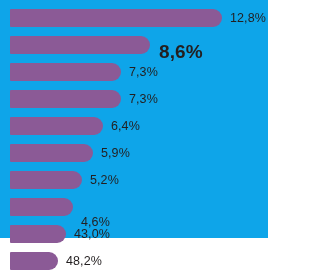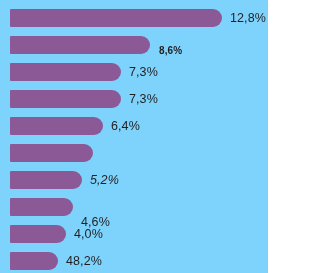--- a/index.html
+++ b/index.html
@@ -9,22 +9,22 @@
   body {
     width: 268px;
     height: 273px;
     background: #ffffff;
     font-family: "Liberation Sans", sans-serif;
     overflow: hidden;
   }
   #chart {
     position: relative;
     width: 268px;
-    height: 273px;
-    background: #7dd3fc;
+    height: 238px;
+    background: #0ea5e9;
     box-sizing: border-box;
     padding-top: 9px;
     text-align: center;
   }
   .bar-row {
     position: relative;
     height: 18px;
     margin-bottom: 9px;
     display: flex;
     align-items: center;
@@ -48,21 +48,21 @@
     margin-left: 8px;
     font-size: 12.5px;
     color: #231f20;
     white-space: nowrap;
     letter-spacing: 0.1px;
     line-height: 1;
   }
   .bar-label.bold {
     font-weight: bold;
     margin-left: 9px;
-    font-size: 10px;
+    font-size: 19px;
     margin-top: 12px;
   }
 </style>
 </head>
 <body>
 
 <div id="chart">
     <div class="bar-row">
       <div class="bar-track">
         <div class="bar" style="width: 212px; background: rgb(139, 90, 150);"></div>
@@ -89,38 +89,39 @@
     </div>
     <div class="bar-row">
       <div class="bar-track">
         <div class="bar" style="width: 93px; background: rgb(139, 90, 150);"></div>
         <span class="bar-label" style="color: rgb(35, 31, 32);">6,4%</span>
       </div>
     </div>
     <div class="bar-row">
       <div class="bar-track">
         <div class="bar" style="width: 83px; background: rgb(139, 90, 150);"></div>
+        <span class="bar-label" style="color: rgb(35, 31, 32);">5,9%</span>
       </div>
     </div>
     <div class="bar-row">
       <div class="bar-track">
         <div class="bar" style="width: 72px; background: rgb(139, 90, 150);"></div>
-        <span class="bar-label" style="color: rgb(35, 31, 32); font-style: italic;">5,2%</span>
+        <span class="bar-label" style="color: rgb(35, 31, 32);">5,2%</span>
       </div>
     </div>
     <div class="bar-row">
       <div class="bar-track">
         <div class="bar" style="width: 63px; background: rgb(139, 90, 150);"></div>
         <span class="bar-label" style="color: rgb(35, 31, 32); margin-top: 31px;">4,6%</span>
       </div>
     </div>
     <div class="bar-row">
       <div class="bar-track">
         <div class="bar" style="width: 56px; background: rgb(139, 90, 150);"></div>
-        <span class="bar-label" style="color: rgb(35, 31, 32);">4,0%</span>
+        <span class="bar-label" style="color: rgb(35, 31, 32);">43,0%</span>
       </div>
     </div>
     <div class="bar-row">
       <div class="bar-track">
         <div class="bar" style="width: 48px; background: rgb(139, 90, 150);"></div>
         <span class="bar-label" style="color: rgb(35, 31, 32);">48,2%</span>
       </div>
     </div>
   </div>
 

